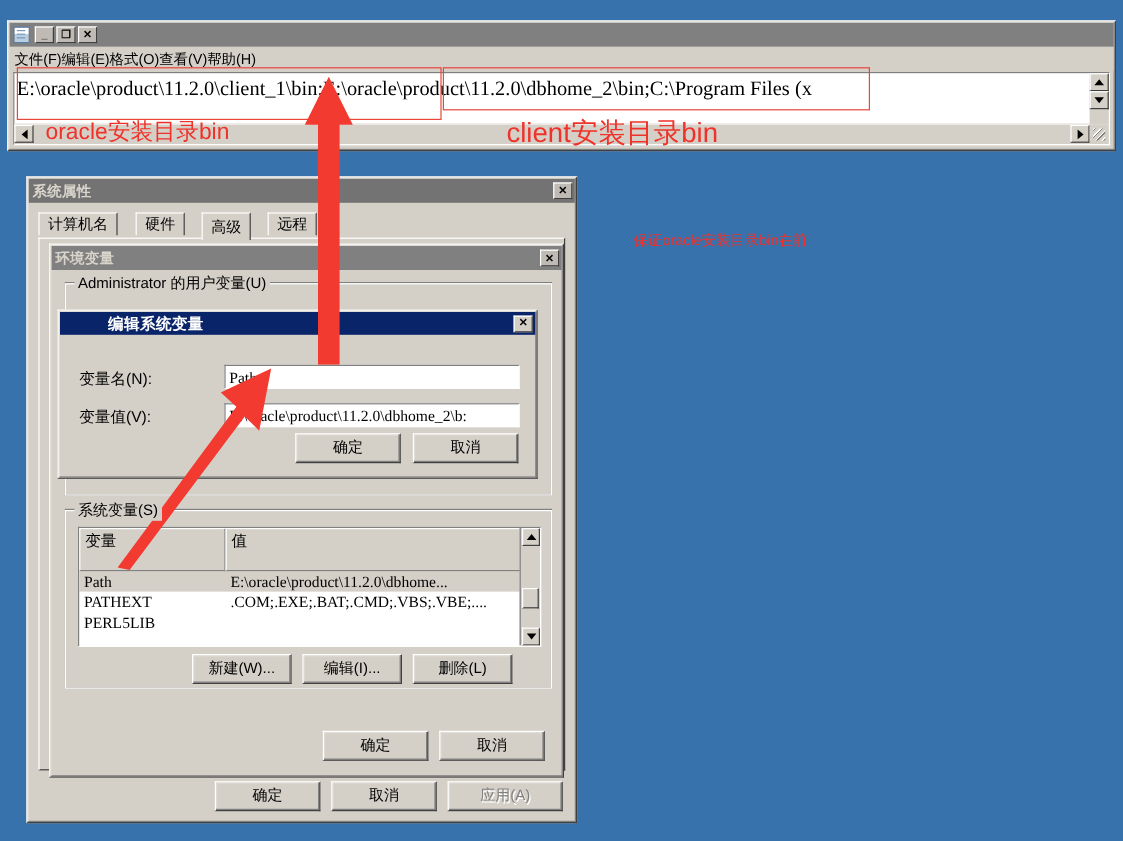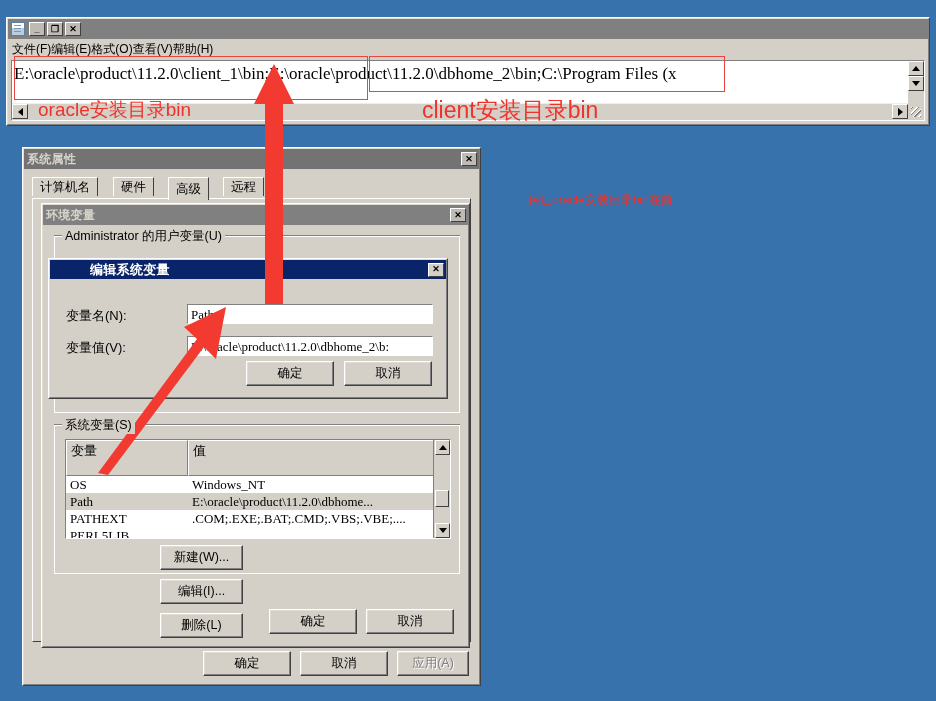--- a/index.html
+++ b/index.html
@@ -401,21 +401,21 @@
       <div class="tab">硬件</div>
       <div class="tab sel">高级</div>
       <div class="tab">远程</div>
     </div>
 
     <div class="sp-page"></div>
 
     <div class="sp-btnrow">
       <div class="btn" style="width:88px;">确定</div>
       <div class="btn" style="width:88px;">取消</div>
-      <div class="btn disabled" style="width:72px;">应用(A)</div>
+      <div class="btn disabled" style="width:96px;">应用(A)</div>
     </div>
   </div>
 </div>
 
 <div class="win abs" id="envvars">
   <div class="win-inner">
     <div class="titlebar inactive">
       <span class="tb-title">环境变量</span>
       <span class="ctlbtn dark">✕</span>
     </div>
@@ -424,24 +424,20 @@
       <span class="group-label">Administrator 的用户变量(U)</span>
     </div>
 
     <div class="group" style="left:11px; top:219px; width:406px; height:150px;">
       <span class="group-label">系统变量(S)</span>
 
       <div class="listview" style="left:10px; top:14px; width:386px; height:100px;">
         <div class="lv-head">
           <div style="width:122px;">变量</div>
           <div style="width:247px;">值</div>
-        </div>
-        <div class="lv-row">
-          <div style="width:122px;">OS</div>
-          <div style="width:247px;">Windows_NT</div>
         </div>
         <div class="lv-row sel">
           <div style="width:122px;">Path</div>
           <div style="width:247px;">E:\oracle\product\11.2.0\dbhome...</div>
         </div>
         <div class="lv-row">
           <div style="width:122px;">PATHEXT</div>
           <div style="width:247px;">.COM;.EXE;.BAT;.CMD;.VBS;.VBE;....</div>
         </div>
         <div class="lv-row">
@@ -453,21 +449,21 @@
           <div class="sbtn" style="left:1px;top:0;width:15px;height:15px;">
               <i class="tri tri-up"></i>
             </div>
           <div class="sbtn" style="left:1px;bottom:0;width:15px;height:15px;">
               <i class="tri tri-down"></i>
             </div>
           <div class="lv-thumb" style="top:50px; height:17px;"></div>
         </div>
       </div>
 
-      <div style="position:absolute; left:105px; top:120px; display:flex; gap:9px;flex-direction:column;">
+      <div style="position:absolute; left:105px; top:120px; display:flex; gap:9px;">
         <div class="btn" style="width:83px;">新建(W)...</div>
         <div class="btn" style="width:83px;">编辑(I)...</div>
         <div class="btn" style="width:83px;">删除(L)</div>
       </div>
     </div>
 
     <div style="position:absolute; right:14px; bottom:12px; display:flex; gap:9px;">
       <div class="btn" style="width:88px;">确定</div>
       <div class="btn" style="width:88px;">取消</div>
     </div>

